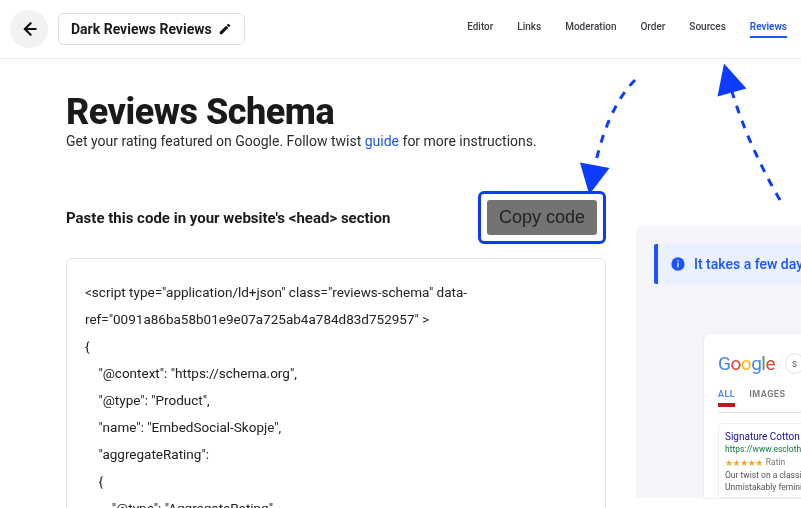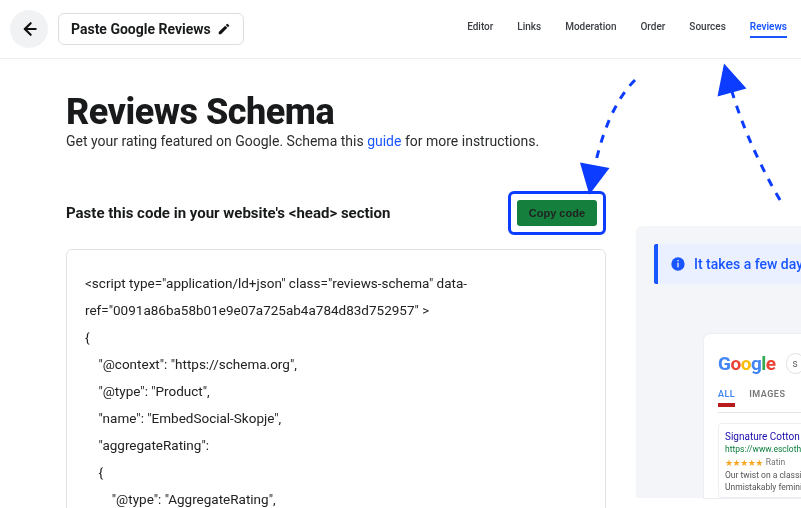--- a/index.html
+++ b/index.html
@@ -84,26 +84,26 @@
     font-size: 15px;
     font-weight: 700;
     flex: 1;
   }
   .copy-wrap {
     border: 3px solid #0b3cff;
     border-radius: 6px;
     padding: 6px;
   }
   .copy-btn {
-    background: #15803d;
+    background: #737373;
     border: none;
     border-radius: 3px;
     padding: 7px 12px;
-    font-size: 11px;
-    font-weight: 700;
+    font-size: 18px;
+    font-weight: 400;
     color: #222;
     cursor: pointer;
   }
 
   .codebox {
     width: 540px;
     border: 1px solid #e3e3e6;
     border-radius: 6px;
     padding: 20px 18px;
     font-size: 13.5px;
@@ -153,21 +153,21 @@
     box-shadow: 0 0 0 1px #eceef1;
     overflow: hidden;
   }
   .google-logo {
     display: flex;
     align-items: center;
     gap: 10px;
   }
   .google-text {
     font-size: 19px;
-    font-weight: 700;
+    font-weight: 400;
     letter-spacing: -0.5px;
     text-align: center;
   }
   .g-blue{color:#4285F4}.g-red{color:#EA4335}.g-yellow{color:#FBBC05}.g-green{color:#34A853}
   .search-pill {
     border: 1px solid #e0e1e4;
     border-radius: 14px;
     font-size: 10px;
     color: #666;
     padding: 4px 6px;
@@ -209,41 +209,41 @@
 <body>
 
 <div class="header">
   <div class="back-btn">
     <svg width="20" height="20" viewBox="0 0 24 24" fill="none" stroke="#111" stroke-width="2.6" stroke-linecap="round" stroke-linejoin="round">
         <polyline points="14 5 7 12 14 19"></polyline>
         <line x1="7" y1="12" x2="20" y2="12"></line>
       </svg>
   </div>
   <div class="title-pill">
-    <span>Paste Google Reviews</span>
+    <span>Dark Reviews Reviews</span>
     <svg width="14" height="14" viewBox="0 0 24 24" fill="#111">
         <path d="M3 17.25V21h3.75l11-11-3.75-3.75-11 11zM20.7 7.04a1 1 0 0 0 0-1.41l-2.34-2.34a1 1 0 0 0-1.41 0l-1.83 1.83 3.75 3.75 1.83-1.83z"></path>
       </svg>
   </div>
   <div class="spacer"></div>
   <div class="nav">
     <span class="nav-item">Editor</span>
     <span class="nav-item">Links</span>
     <span class="nav-item">Moderation</span>
     <span class="nav-item">Order</span>
     <span class="nav-item">Sources</span>
     <span class="nav-item active">Reviews</span>
   </div>
 </div>
 <hr class="hr">
 
 <div class="main">
   <h1>Reviews Schema</h1>
   <p class="subtitle">
-    <span>Get your rating featured on Google. Schema this </span><a href="#">guide</a><span> for more instructions.</span>
+    <span>Get your rating featured on Google. Follow twist </span><a href="#">guide</a><span> for more instructions.</span>
   </p>
 
   <div class="paste-row">
     <div class="paste-label">Paste this code in your website's &lt;head&gt; section</div>
     <div class="copy-wrap">
       <button class="copy-btn">Copy code</button>
     </div>
   </div>
 
   <div class="codebox">&lt;script type="application/ld+json" class="reviews-schema" data-ref="0091a86ba58b01e9e07a725ab4a784d83d752957" &gt;

